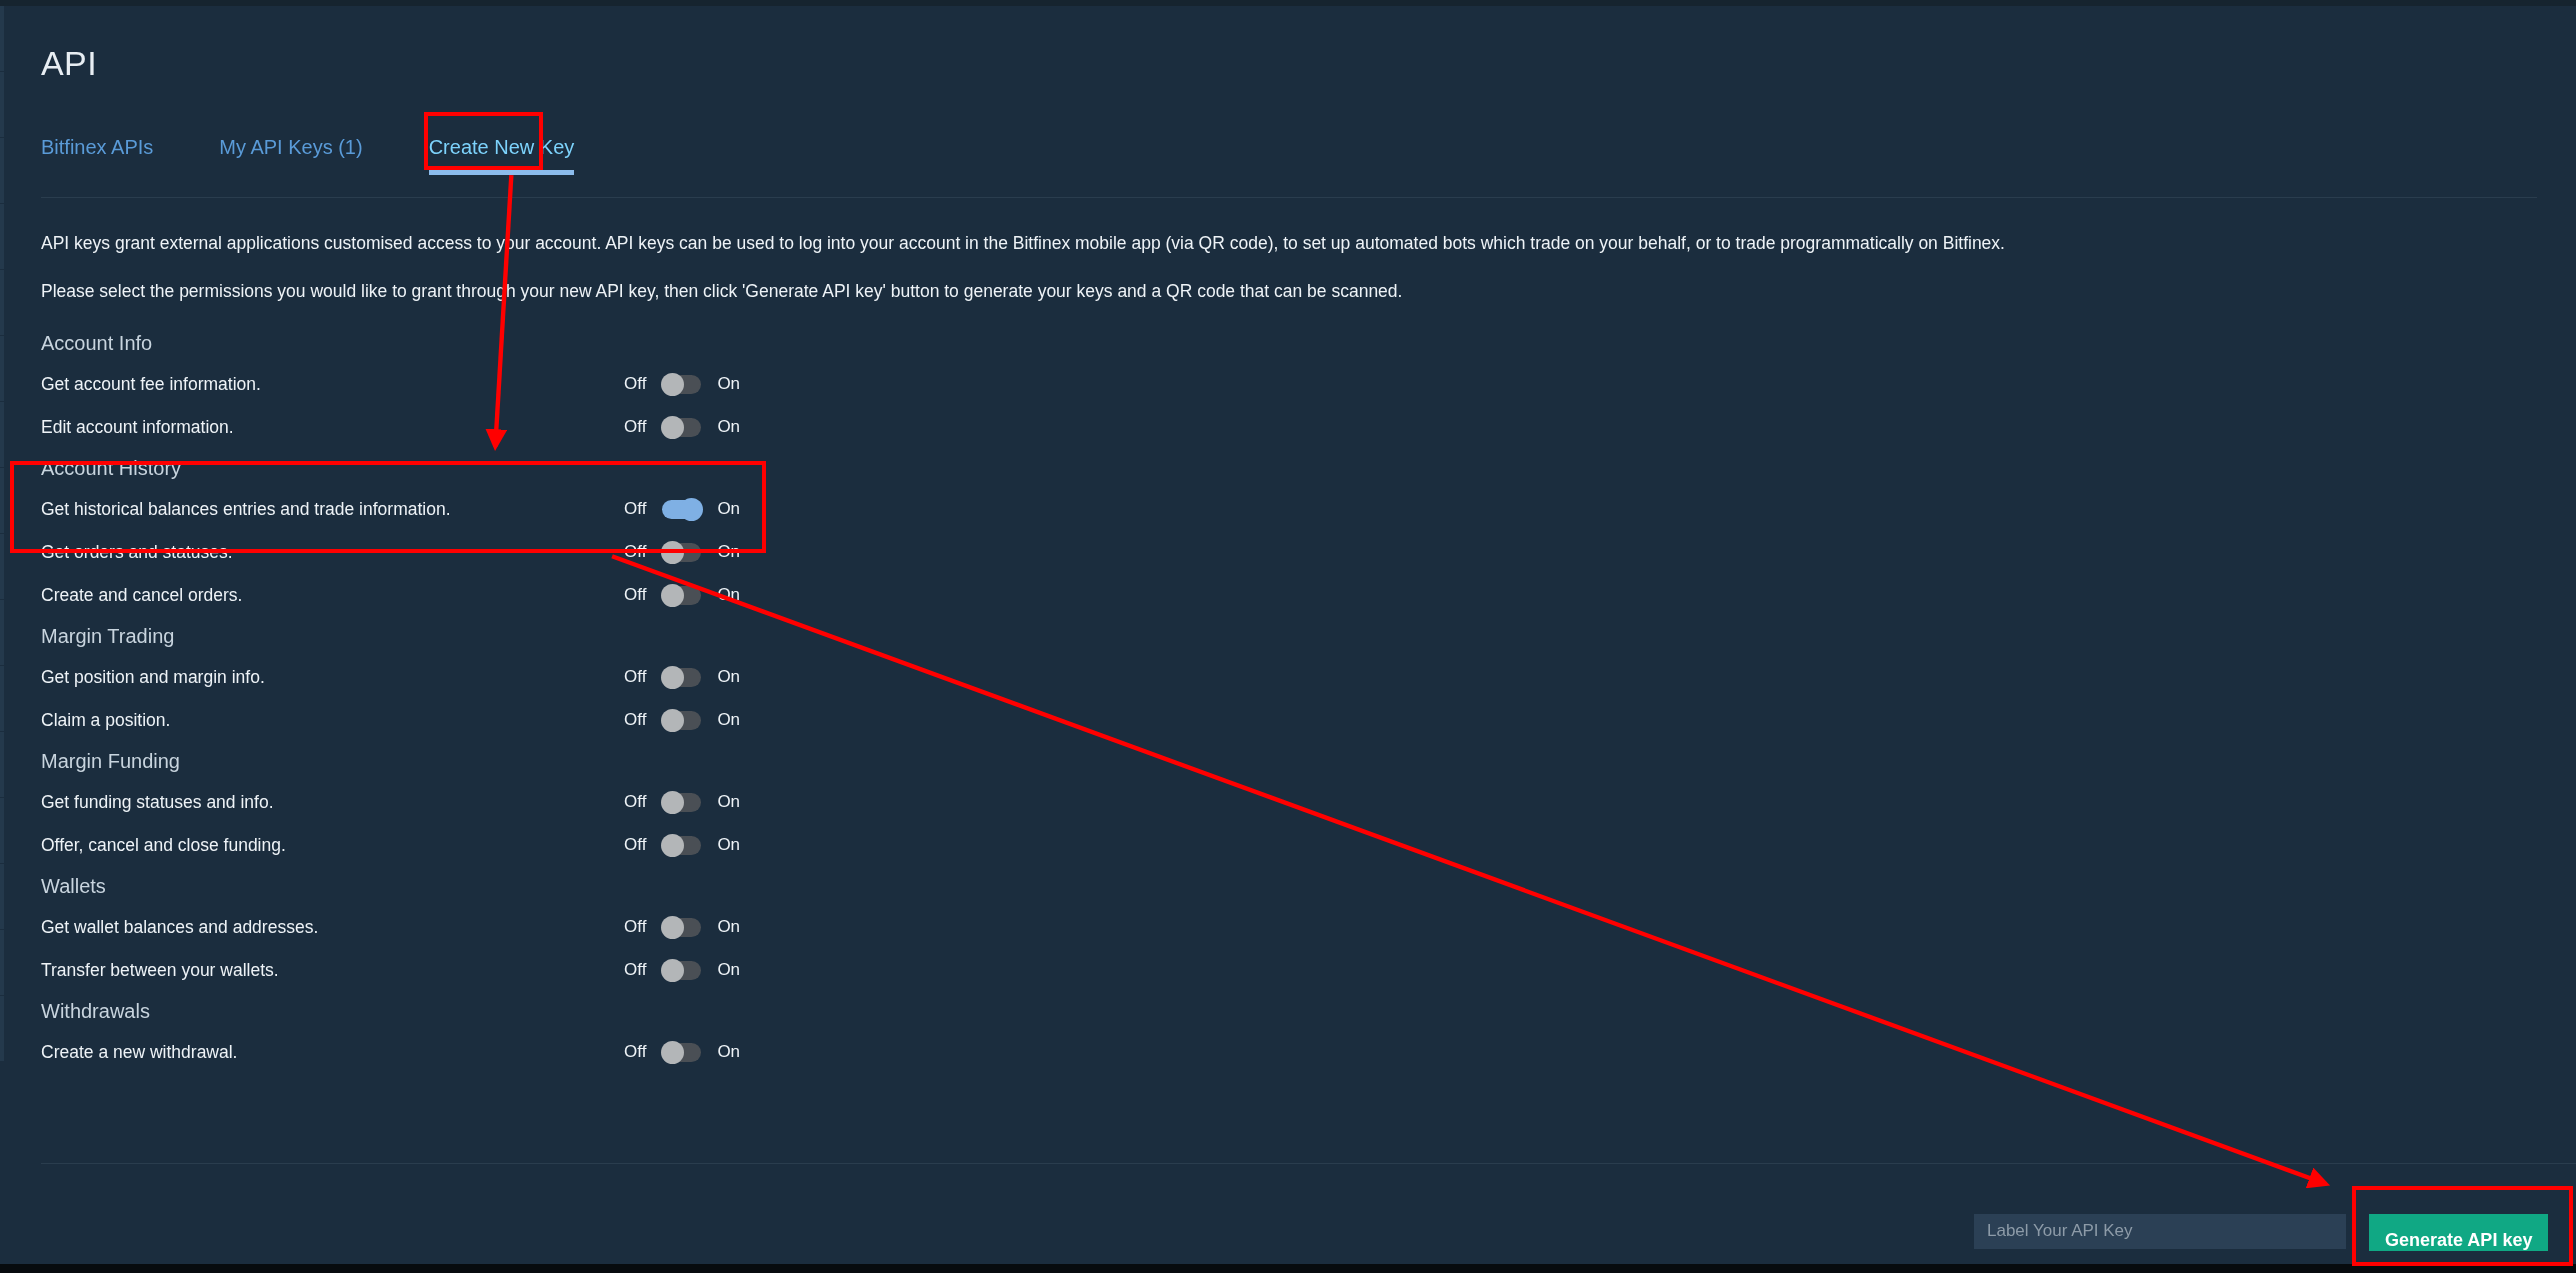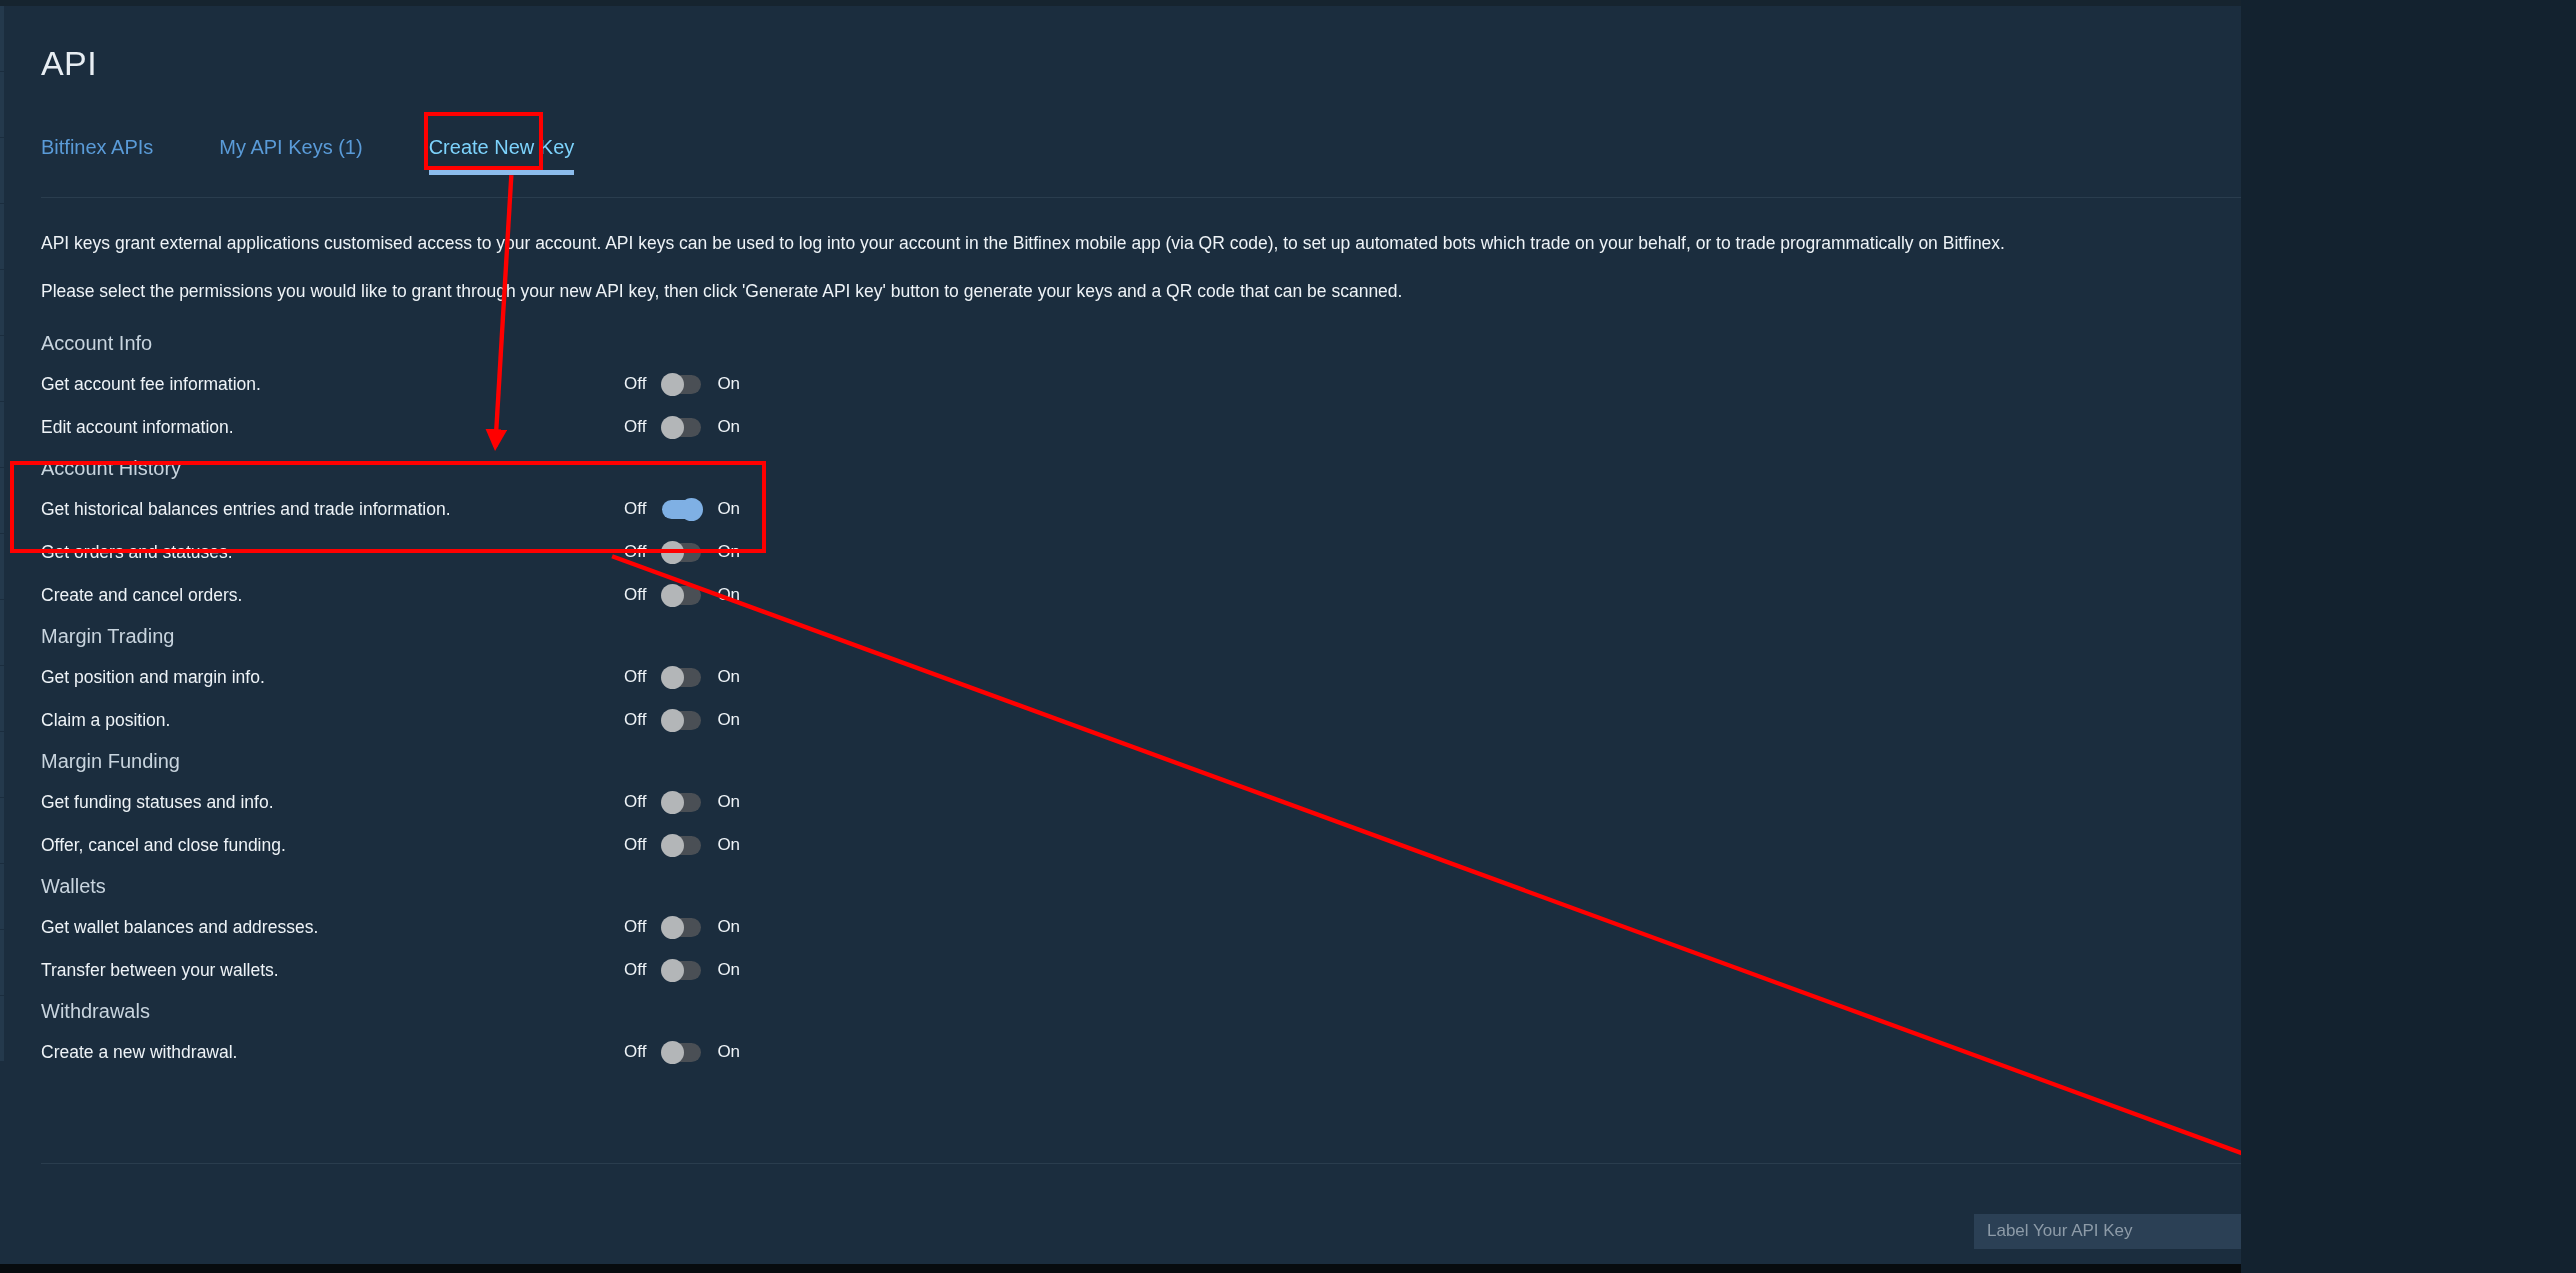--- a/index.html
+++ b/index.html
@@ -7,21 +7,21 @@
   html, body {
     width: 2576px;
     height: 1273px;
     background: #13222f;
     font-family: "Liberation Sans", sans-serif;
     overflow: hidden;
   }
 
   #page {
     position: relative;
-    width: 2241px;
+    width: 2576px;
     height: 1273px;
     background: #1b2d3e;
     overflow: hidden;
   }
 
   
   .top-strip {
     position: absolute; left: 0; top: 0;
     width: 2576px; height: 5.8px;
     background: #16242f;
@@ -181,21 +181,21 @@
     color: #d3dae1;
     font-size: 17px;
     font-family: "Liberation Sans", sans-serif;
     padding: 0 13px;
   }
   .label-input::placeholder { color: #8d9ba8; }
   .generate-btn {
     position: absolute;
     left: 2369px; top: 1208px;
     height: 37px;
-    padding: 9px 16px;
+    padding: 16px 16px;
     background: #10a884;
     border: none;
     color: #ffffff;
     font-size: 18px;
     font-family: "Liberation Sans", sans-serif;
     font-weight: 700;
     cursor: pointer;
     white-space: nowrap;
   }
 

